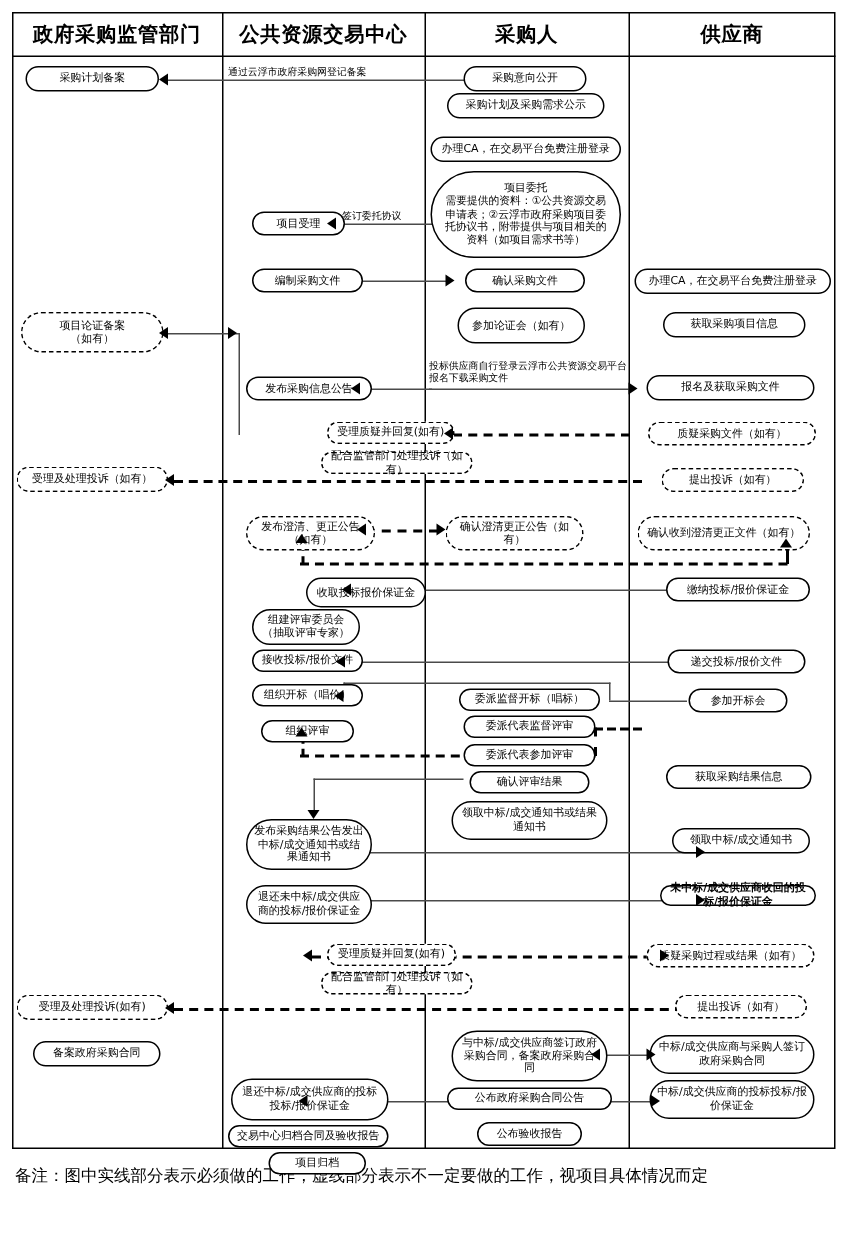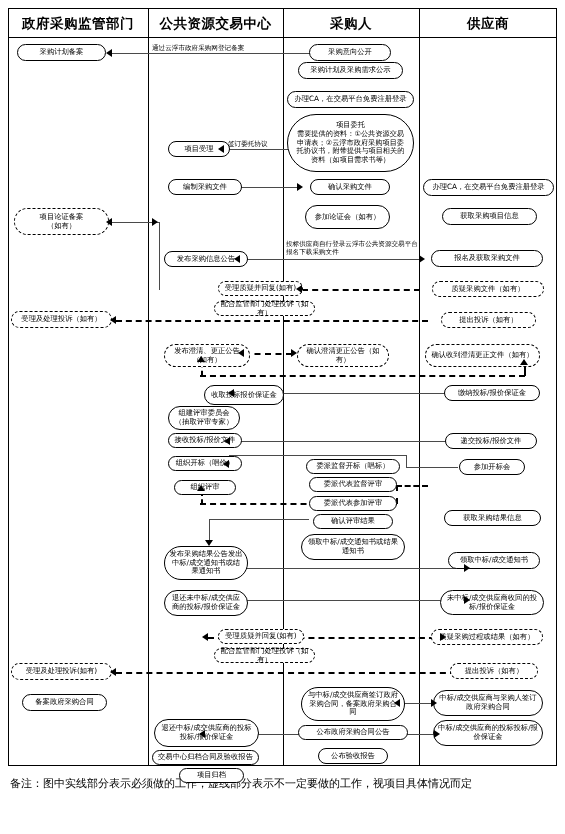--- a/index.html
+++ b/index.html
@@ -192,21 +192,21 @@
   <div class="node" style="left:442px;top:208px;width:95px;height:17px;">获取采购项目信息</div>
   <div class="node" style="left:431px;top:250px;width:112px;height:17px;">报名及获取采购文件</div>
   <div class="node dashed" style="left:432px;top:281px;width:112px;height:16px;">质疑采购文件（如有）</div>
   <div class="node dashed" style="left:441px;top:312px;width:95px;height:16px;">提出投诉（如有）</div>
   <div class="node dashed thick" style="left:425px;top:344px;width:115px;height:23px;">确认收到澄清更正文件（如有）</div>
   <div class="node" style="left:444px;top:385px;width:96px;height:16px;">缴纳投标/报价保证金</div>
   <div class="node" style="left:445px;top:433px;width:92px;height:16px;">递交投标/报价文件</div>
   <div class="node" style="left:459px;top:459px;width:66px;height:16px;">参加开标会</div>
   <div class="node" style="left:444px;top:510px;width:97px;height:16px;">获取采购结果信息</div>
   <div class="node" style="left:448px;top:552px;width:92px;height:17px;">领取中标/成交通知书</div>
-  <div class="node" style="left:440px;top:590px;width:104px;height:25px;">未中标/成交供应商收回的投标/报价保证金</div>
+  <div class="node" style="left:440px;top:590px;width:104px;height:14px;font-weight:bold;">未中标/成交供应商收回的投标/报价保证金</div>
   <div class="node dashed" style="left:431px;top:629px;width:112px;height:16px;">质疑采购过程或结果（如有）</div>
   <div class="node dashed" style="left:450px;top:663px;width:88px;height:16px;">提出投诉（如有）</div>
   <div class="node" style="left:433px;top:690px;width:110px;height:26px;">中标/成交供应商与采购人签订政府采购合同</div>
   <div class="node" style="left:433px;top:720px;width:110px;height:26px;">中标/成交供应商的投标投标/报价保证金</div>
 
   <div class="footer">备注：图中实线部分表示必须做的工作，虚线部分表示不一定要做的工作，视项目具体情况而定</div>
 
 </div>
 
 </body></html>

